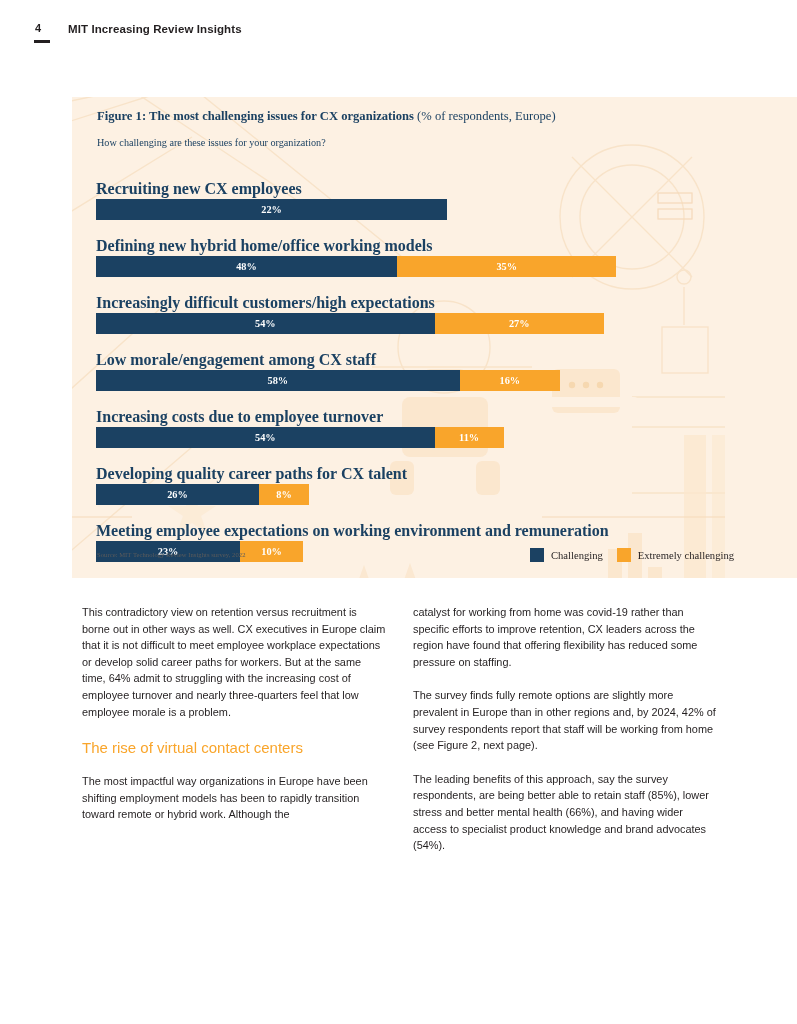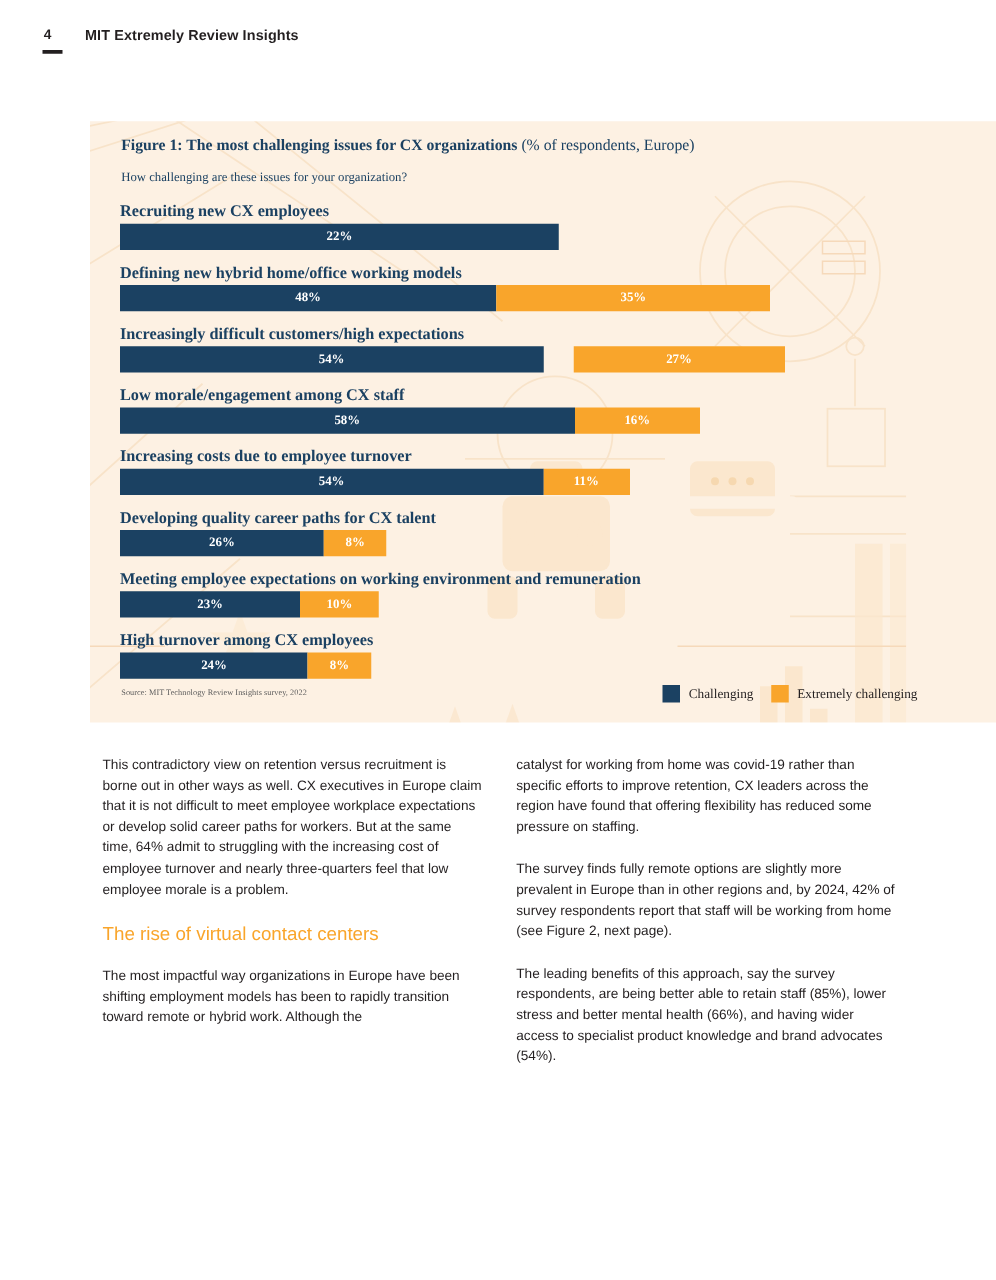--- a/index.html
+++ b/index.html
@@ -87,26 +87,27 @@
   }
 
   .rows {
     position: absolute;
     left: 24px;
     top: 66px;
     width: 610px;
   }
   .row { position: relative; margin-bottom: 12px; }
   .row-label {
-    font-size: 13px;
+    font-size: 16px;
     font-weight: bold;
     color: #1b4162;
     margin-bottom: 4px;
     line-height: 12px;
     white-space: nowrap;
+    margin-top: 20px;
   }
   .bar {
     height: 21px;
     display: flex;
     align-items: stretch;
   }
   .seg {
     display: flex;
     align-items: center;
     justify-content: center;
@@ -172,21 +173,21 @@
     color: #f9a52b;
     line-height: 19px;
   }
 </style>
 </head>
 <body>
 
 <div class="runhead">
   <div class="runhead-page">4</div>
   <div class="runhead-rule"></div>
-  <div class="runhead-title">MIT Extremely Review Insights</div>
+  <div class="runhead-title">MIT Increasing Review Insights</div>
 </div>
 
 <div class="figure">
 
   <svg class="fig-watermark" viewBox="0 0 653 481" preserveAspectRatio="none" aria-hidden="true">
     <g stroke="#f8e3c9" fill="none" stroke-width="1.4">
       <path d="M-20 8 L160 -30 M-20 30 L200 -40 M40 -20 L250 120 M120 -10 L330 160"></path>
       <path d="M-10 120 L120 40 M-10 300 L90 210 M-20 470 L120 350"></path>
       <circle cx="560" cy="120" r="72"></circle>
       <circle cx="560" cy="120" r="52"></circle>
@@ -249,21 +250,21 @@
         <div class="row-label">Defining new hybrid home/office working models</div>
         <div class="bar">
           <div class="seg seg-challenging" style="width: 300.96px;">48%</div>
           <div class="seg seg-extreme" style="width: 219.45px;">35%</div>
         </div>
       </div>
       <div class="row">
         <div class="row-label">Increasingly difficult customers/high expectations</div>
         <div class="bar">
           <div class="seg seg-challenging" style="width: 338.58px;">54%</div>
-          <div class="seg seg-extreme" style="width: 169.29px; margin-left: 24px;">27%</div>
+          <div class="seg seg-extreme" style="width: 169.29px;">27%</div>
         </div>
       </div>
       <div class="row">
         <div class="row-label">Low morale/engagement among CX staff</div>
         <div class="bar">
           <div class="seg seg-challenging" style="width: 363.66px;">58%</div>
           <div class="seg seg-extreme" style="width: 100.32px;">16%</div>
         </div>
       </div>
       <div class="row">

